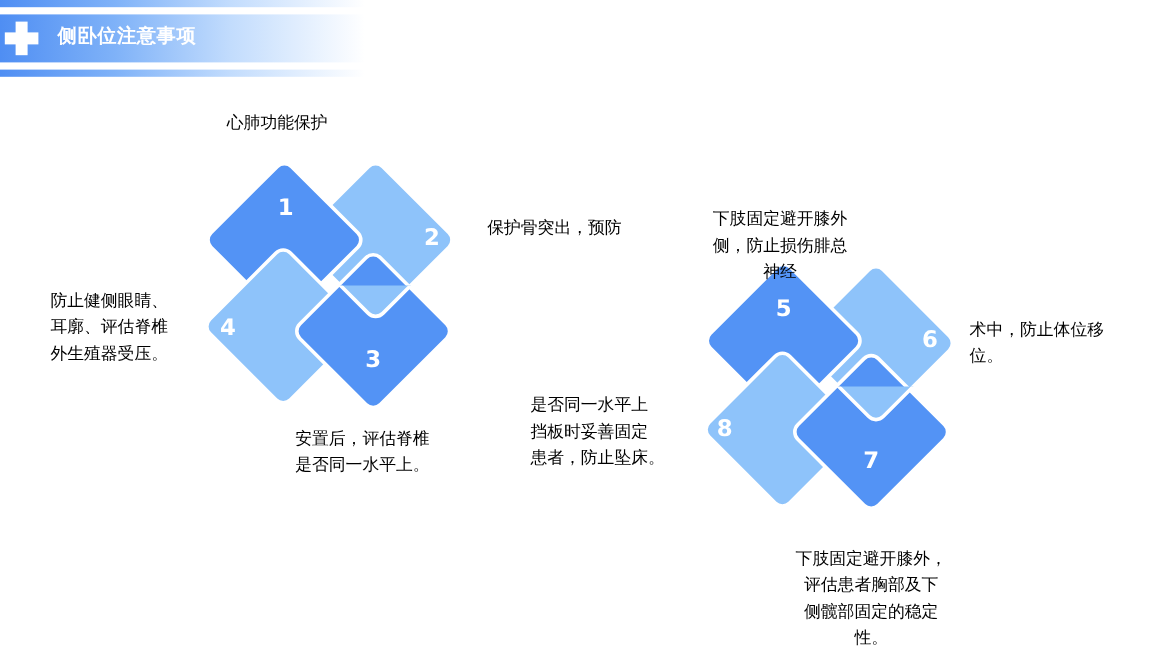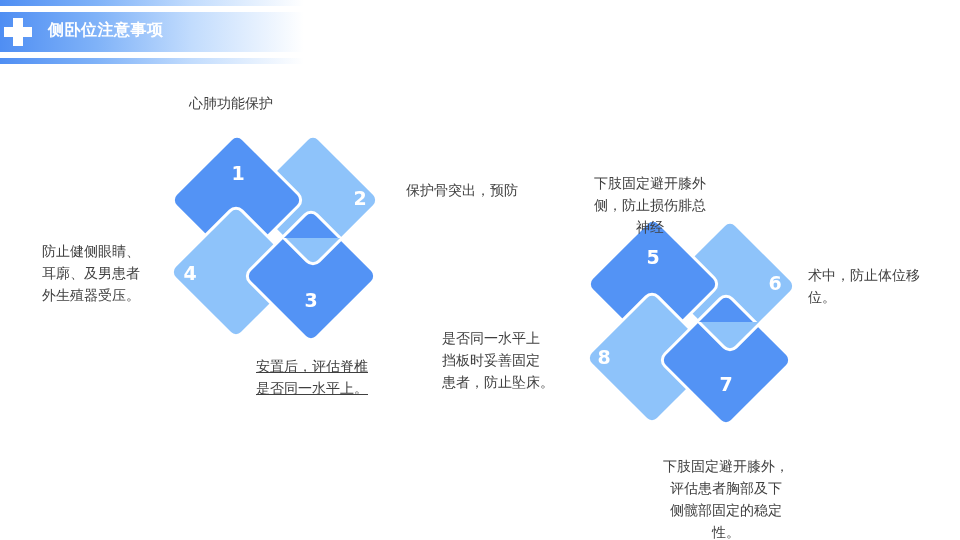--- a/index.html
+++ b/index.html
@@ -16,21 +16,21 @@
   .cross::after { left:0; top:9px; width:28px; height:10px; }
   .title { position:absolute; left:48px; top:20px; font-size:16px; font-weight:bold; color:#ffffff; letter-spacing:0.5px;text-align:right; }
 
   .cluster { position:absolute; width:240px; height:240px; }
   .dia { position:absolute; width:98px; height:98px; border-radius:10px; transform:rotate(45deg);
          box-sizing:border-box; border:3px solid #ffffff; }
   .dark { background:#5393f5; }
   .light { background:#8ec3fa; }
   .num { position:absolute; color:#ffffff; font-size:19px; font-weight:bold; width:30px; text-align:center; }
 
-  .txt { position:absolute; font-size:14px; line-height:22px; color:#404040; }
+  .txt { position:absolute; font-size:14px; line-height:22px; color:#000000; }
   .center { text-align:center;margin-top:27px; }
 </style>
 </head>
 <body>
 
 <div class="band band-top"></div>
 <div class="band band-main"></div>
 <div class="band band-bottom"></div>
 <div class="cross"></div>
 <div class="title">侧卧位注意事项</div>
@@ -48,27 +48,27 @@
   <div class="num" style="left:223px;top:162px;">1</div>
   <div class="num" style="left:345px;top:187px;">2</div>
   <div class="num" style="left:296px;top:289px;">3</div>
   <div class="num" style="left:175px;top:262px;">4</div>
 </div>
 
 <div class="txt" style="left:189px;top:92px;">心肺功能保护</div>
 <div class="txt" style="left:406px;top:179px;text-align:right;">
   <div>保护骨突出，预防</div>
 </div>
-<div class="txt" style="left:256px;top:355px;text-decoration:underline;">
+<div class="txt" style="left:246px;top:355px;">
   <div>安置后，评估脊椎</div>
   <div>是否同一水平上。</div>
 </div>
 <div class="txt" style="left:42px;top:240px;">
   <div>防止健侧眼睛、</div>
-  <div>耳廓、及男患者</div>
+  <div>耳廓、评估脊椎</div>
   <div>外生殖器受压。</div>
 </div>
 
 <div class="cluster" style="left:0;top:0;width:960px;height:540px;">
   <div class="dia light" style="left:681px;top:237px;"></div>
   <div class="dia dark" style="left:604px;top:235px;"></div>
   <div class="dia light" style="left:603px;top:309px;"></div>
   <div class="dia dark" style="left:677px;top:311px;"></div>
   <div style="position:absolute;left:0;top:0;width:960px;height:540px;clip-path:polygon(696px 322px,762px 322px,762px 365px,696px 365px);">
     <div class="dia light" style="left:681px;top:237px;"></div>

